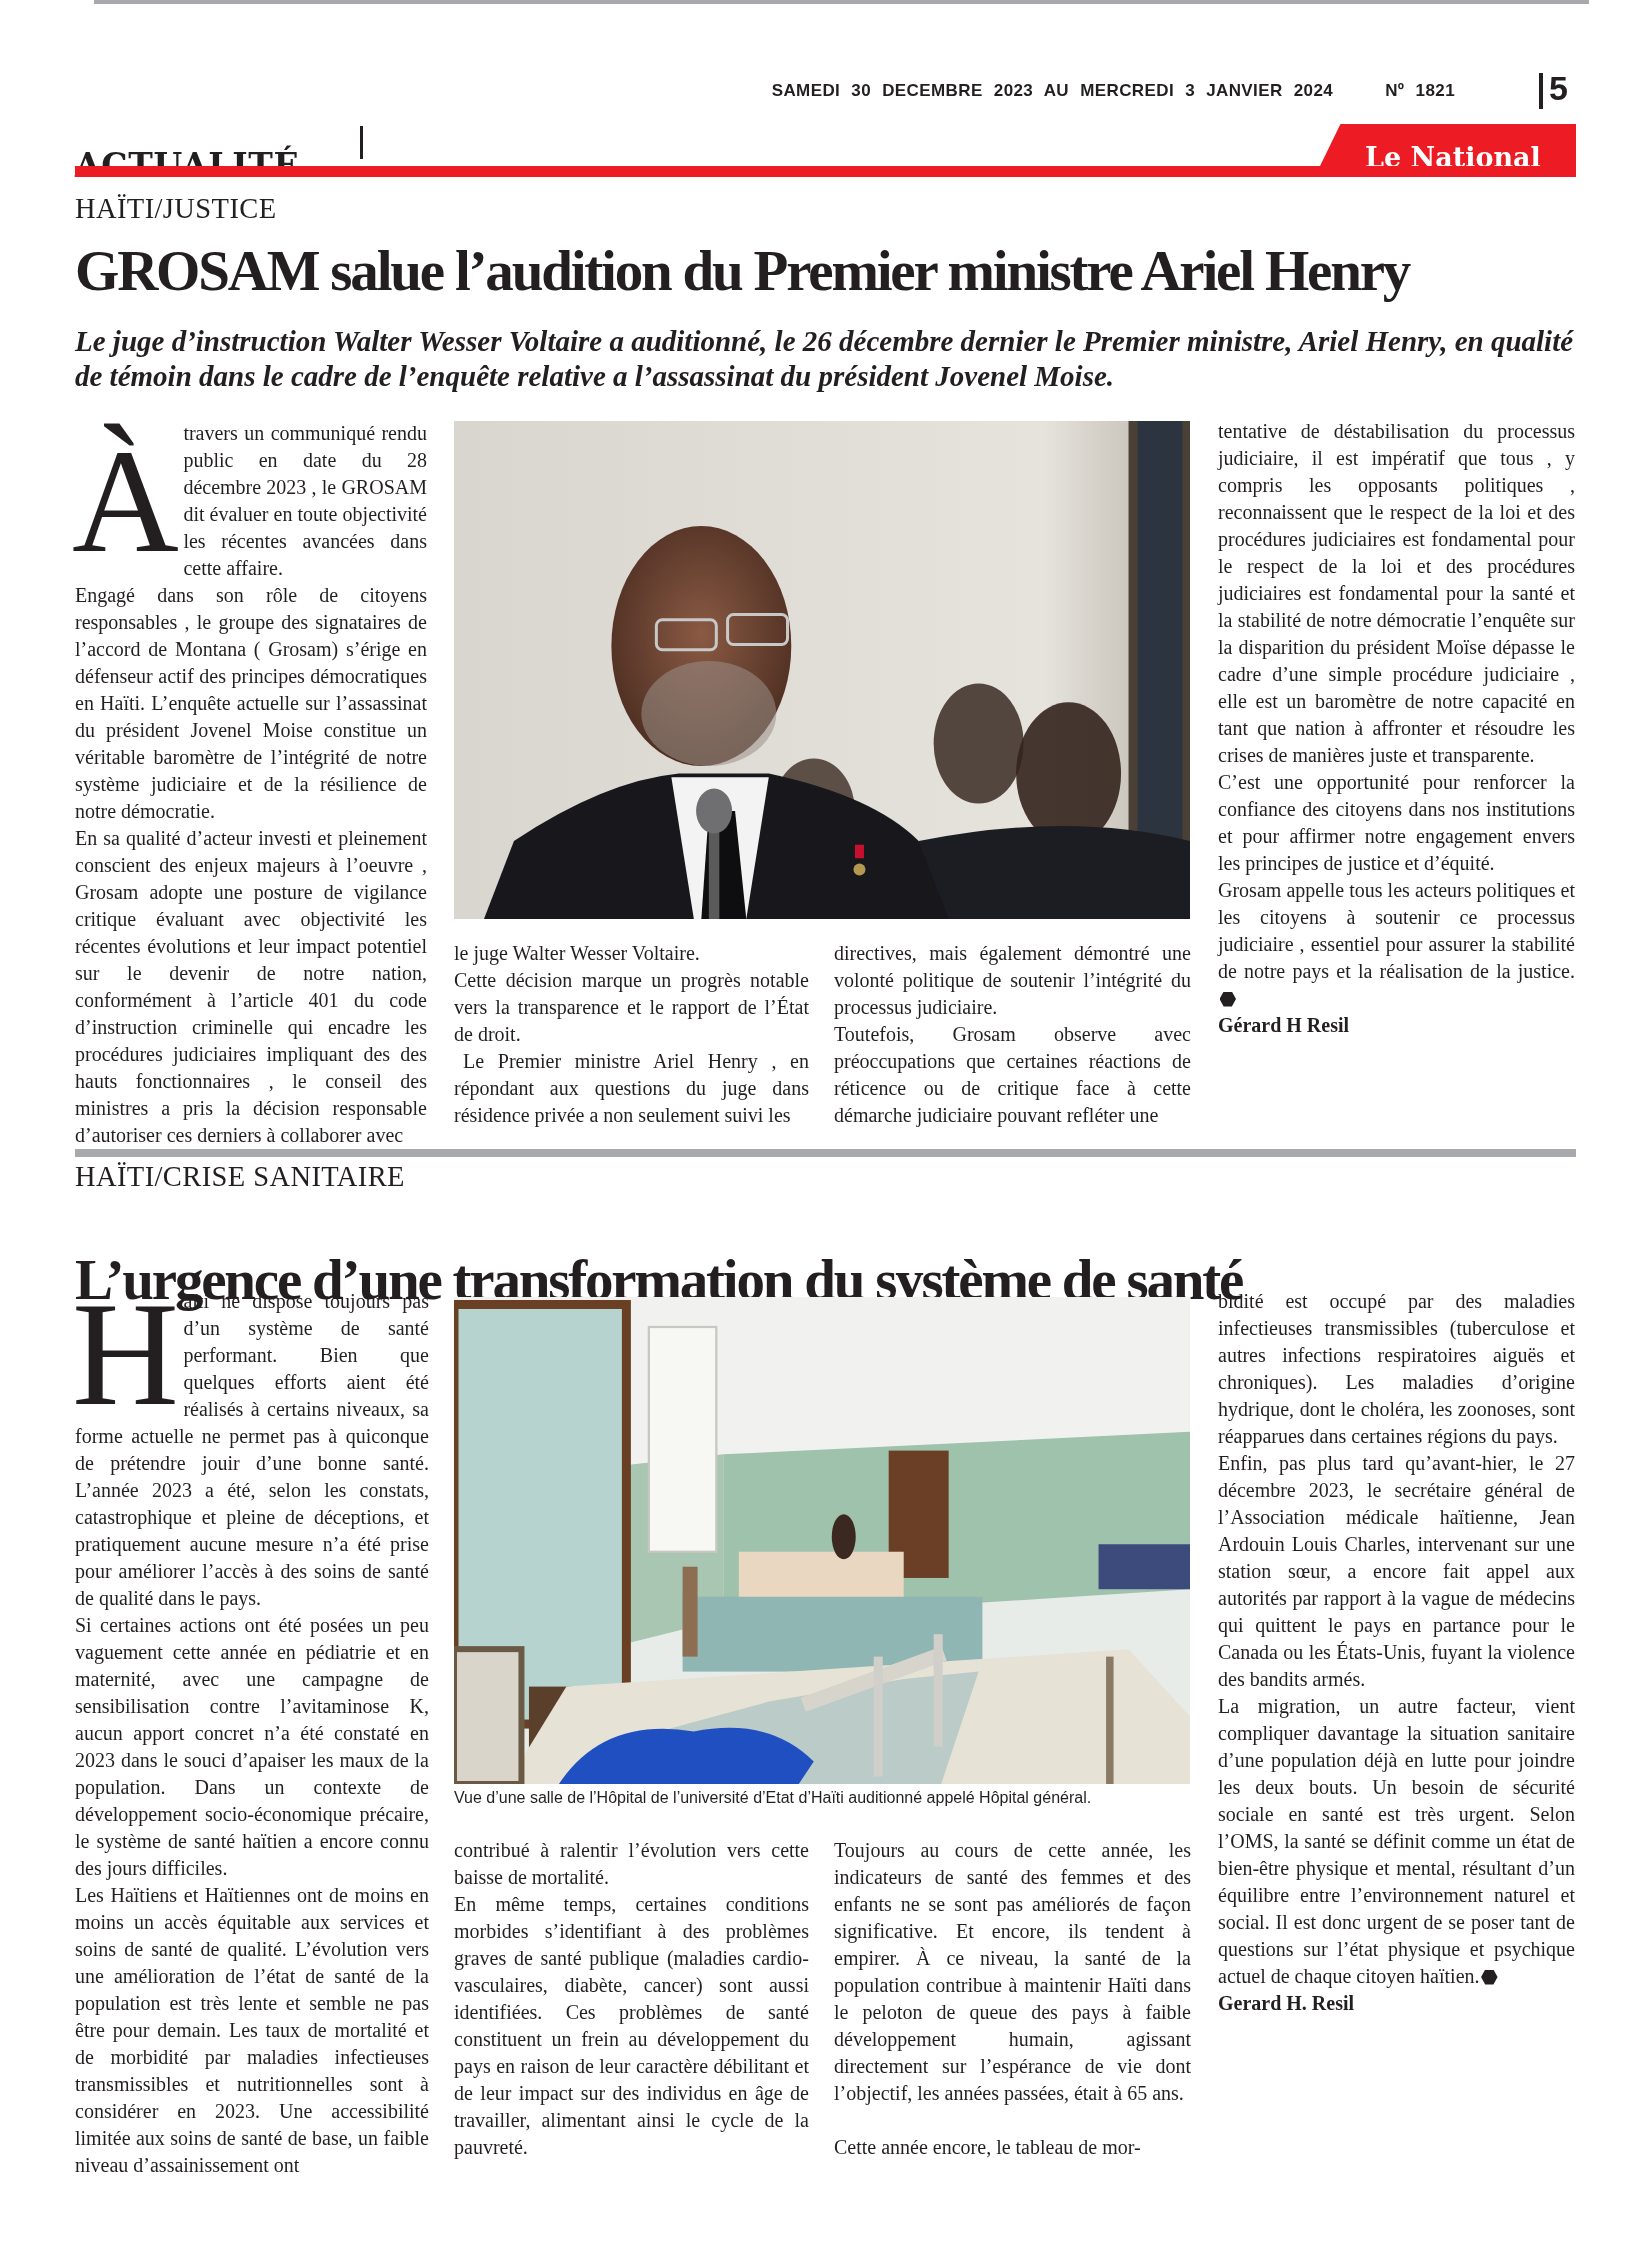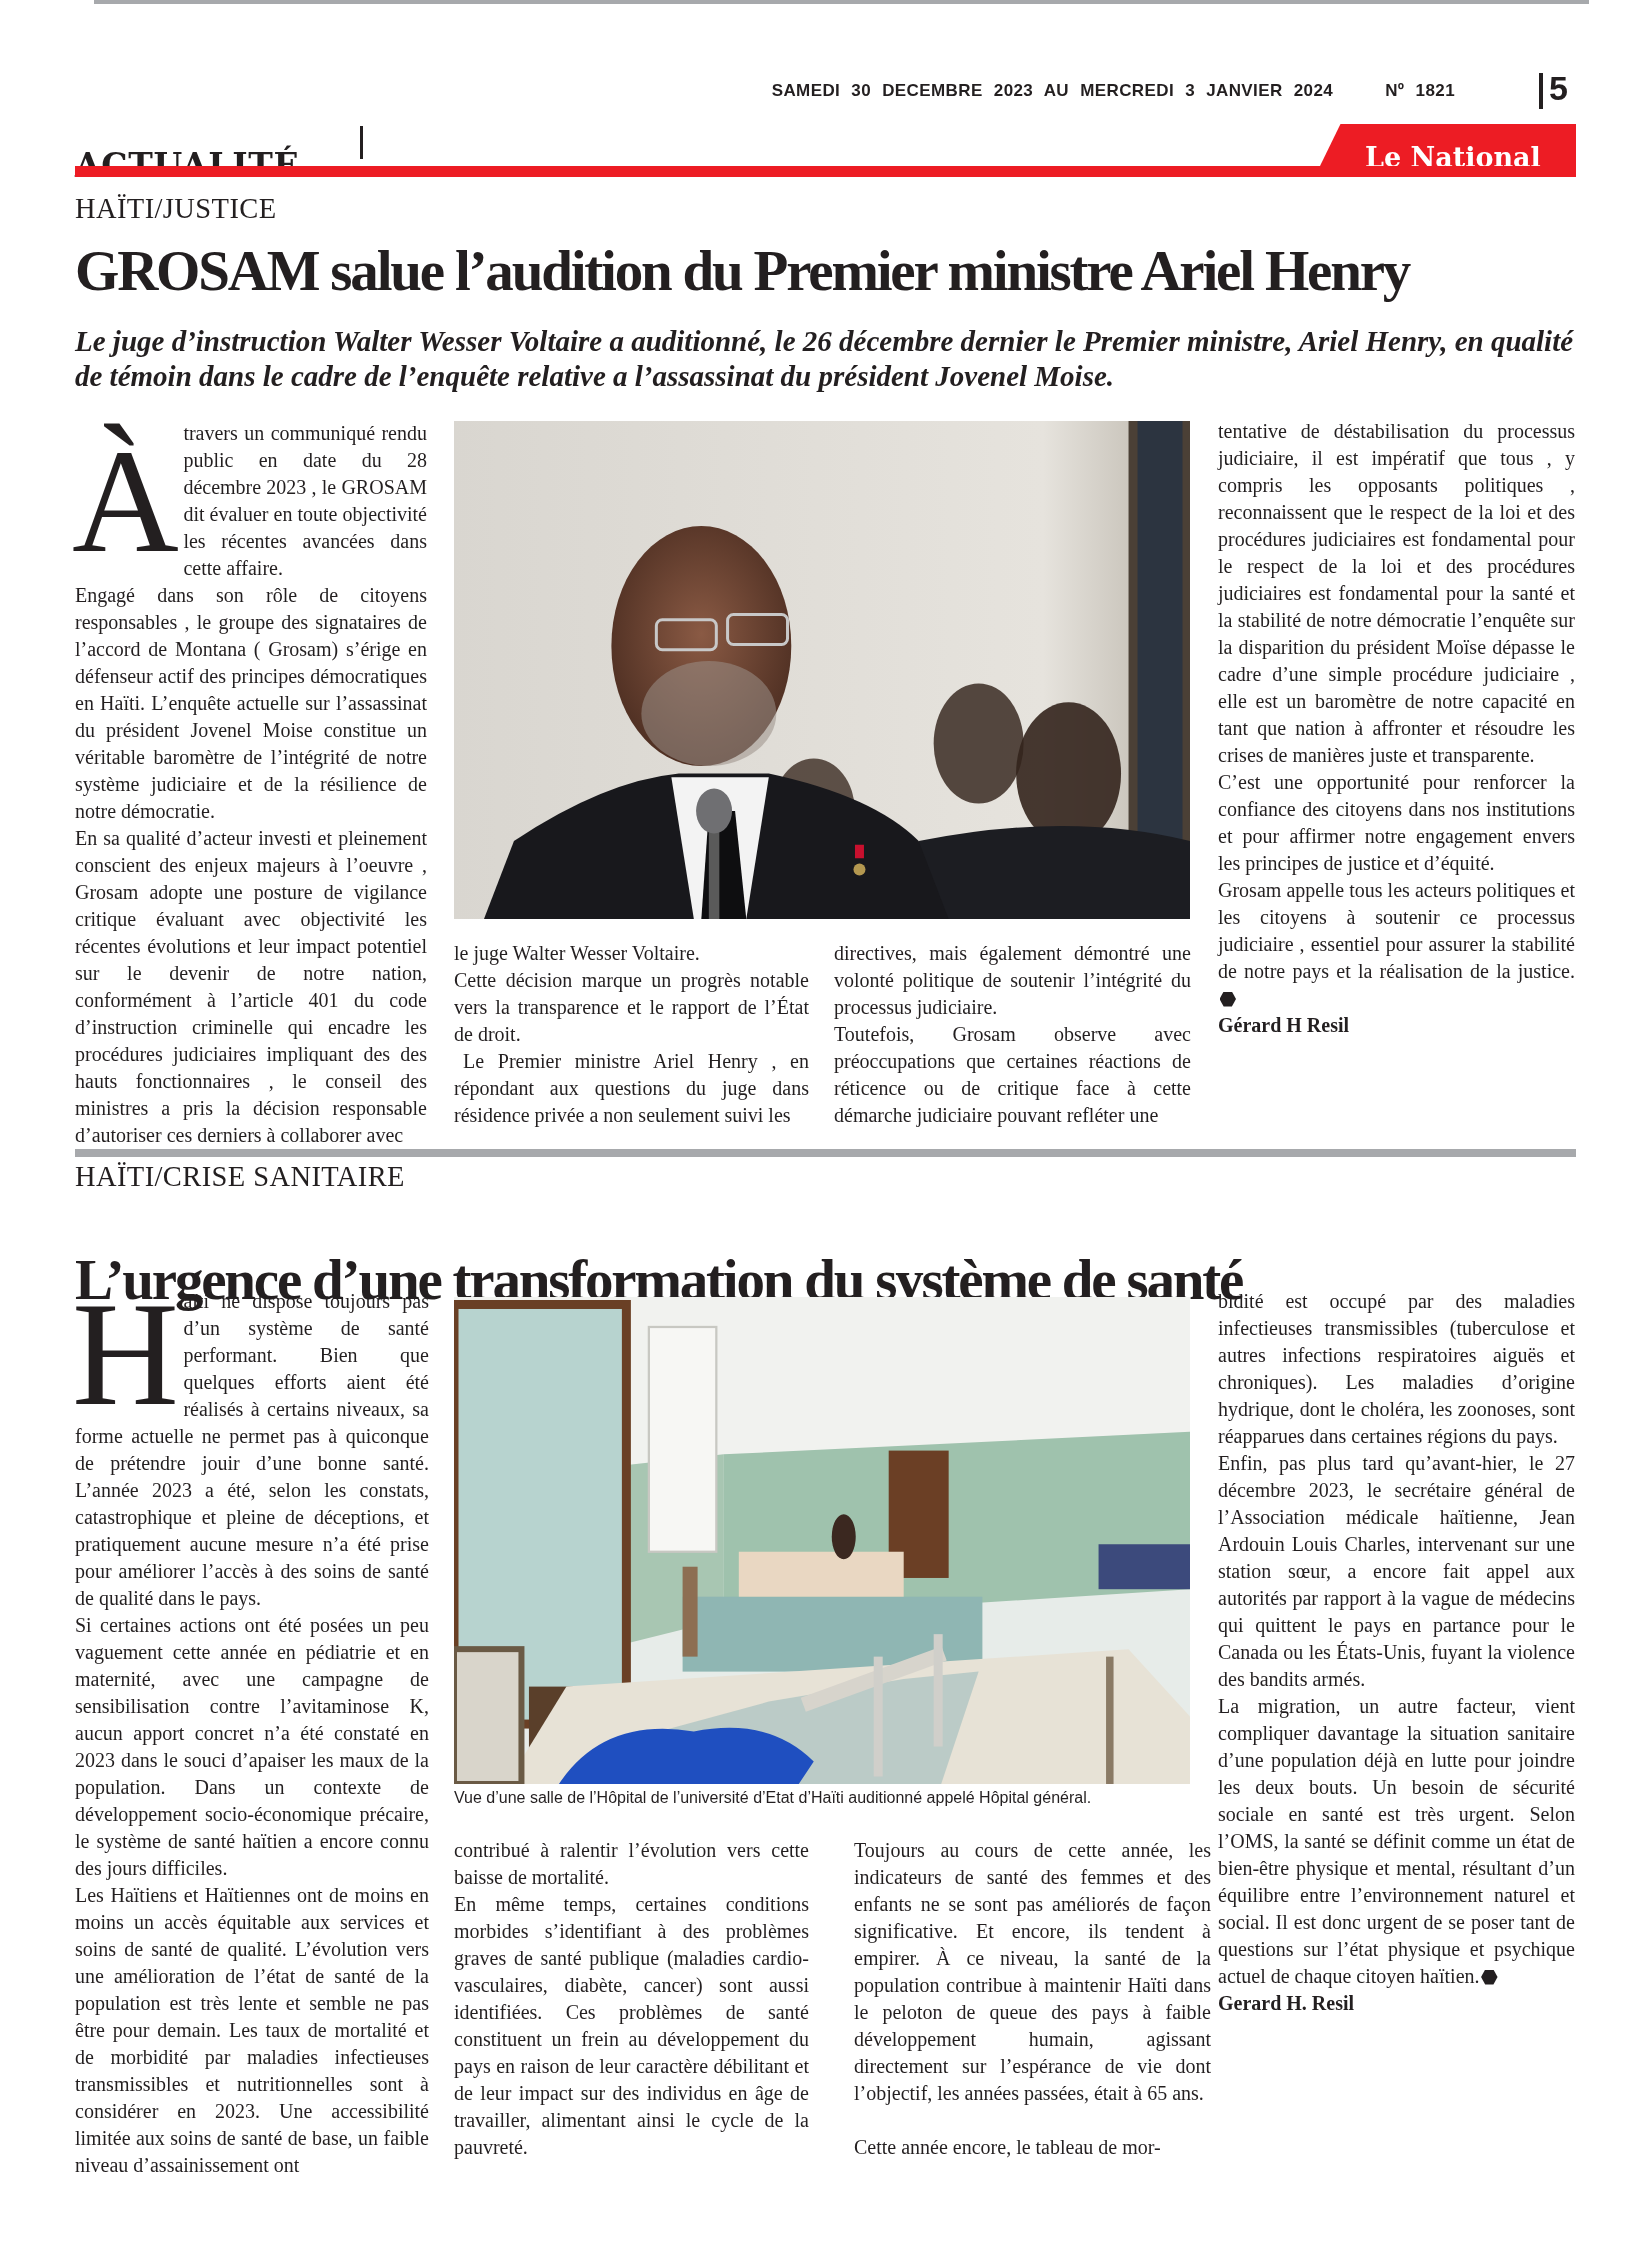--- a/index.html
+++ b/index.html
@@ -160,21 +160,21 @@
   </svg>
 </div>
 
 <div class="caption">Vue d’une salle de l’Hôpital de l’université d’Etat d’Haïti auditionné appelé Hôpital général.</div>
 
 <div class="col" style="left:454px; top:1837px; width:355px;">
   <p>contribué à ralentir l’évolution vers cette baisse de mortalité.</p>
   <p>En même temps, certaines conditions morbides s’identifiant à des problèmes graves de santé publique (maladies cardio-vasculaires, diabète, cancer) sont aussi identifiées. Ces problèmes de santé constituent un frein au développement du pays en raison de leur caractère débilitant et de leur impact sur des individus en âge de travailler, alimentant ainsi le cycle de la pauvreté.</p>
 </div>
 
-<div class="col" style="left:834px; top:1837px; width:357px;margin-left:20px;">
+<div class="col" style="left:834px; top:1837px; width:357px;">
   <p>Toujours au cours de cette année, les indicateurs de santé des femmes et des enfants ne se sont pas améliorés de façon significative. Et encore, ils tendent à empirer. À ce niveau, la santé de la population contribue à maintenir Haïti dans le peloton de queue des pays à faible développement humain, agissant directement sur l’espérance de vie dont l’objectif, les années passées, était à 65 ans.</p>
   <p class="gap">Cette année encore, le tableau de mor-</p>
 </div>
 
 <div class="col" style="left:1218px; top:1288px; width:357px;">
   <p>bidité est occupé par des maladies infectieuses transmissibles (tuberculose et autres infections respiratoires aiguës et chroniques). Les maladies d’origine hydrique, dont le choléra, les zoonoses, sont réapparues dans certaines régions du pays.</p>
   <p>Enfin, pas plus tard qu’avant-hier, le 27 décembre 2023, le secrétaire général de l’Association médicale haïtienne, Jean Ardouin Louis Charles, intervenant sur une station sœur, a encore fait appel aux autorités par rapport à la vague de médecins qui quittent le pays en partance pour le Canada ou les États-Unis, fuyant la violence des bandits armés.</p>
   <p><span>La migration, un autre facteur, vient compliquer davantage la situation sanitaire d’une population déjà en lutte pour joindre les deux bouts. Un besoin de sécurité sociale en santé est très urgent. Selon l’OMS, la santé se définit comme un état de bien-être physique et mental, résultant d’un équilibre entre l’environnement naturel et social. Il est donc urgent de se poser tant de questions sur l’état physique et psychique actuel de chaque citoyen haïtien.</span><span class="endmark"></span></p>
   <p class="byline">Gerard H. Resil</p>
 </div>

